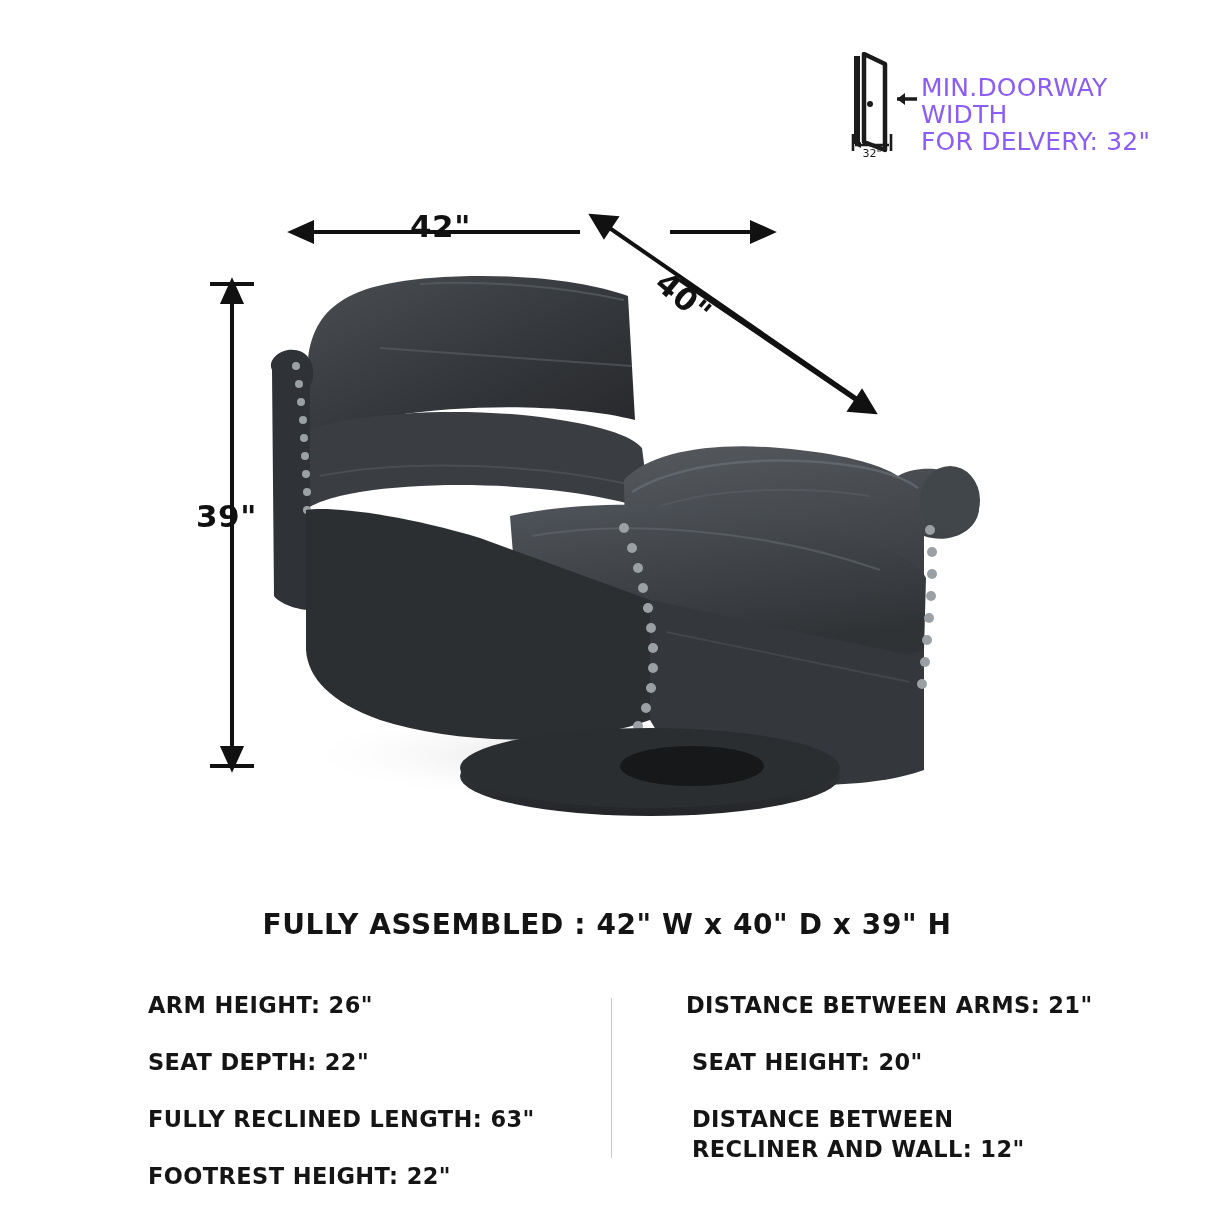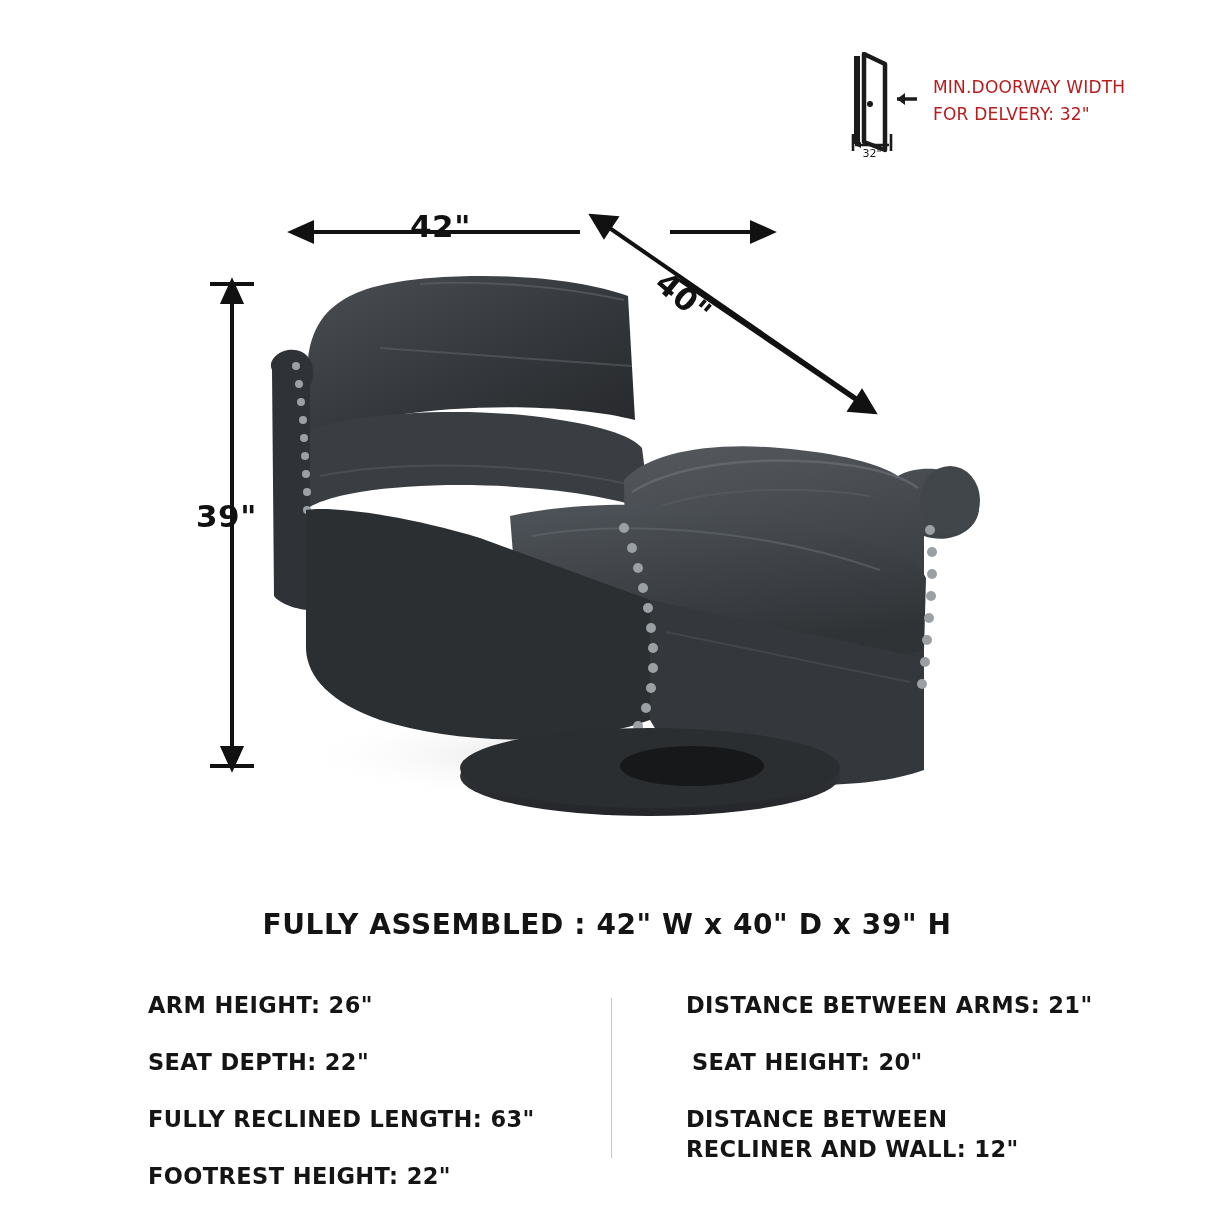--- a/index.html
+++ b/index.html
@@ -26,27 +26,27 @@
   }
   #doorway-icon {
     position: absolute;
     left: 0;
     top: 0;
     width: 80px;
     height: 105px;
   }
   #doorway-text {
     position: absolute;
-    left: 88px;
+    left: 76px;
     top: 22px;
     width: 260px;
-    font-size: 17px;
+    font-size: 25px;
     line-height: 27px;
     letter-spacing: 0.2px;
-    color: #b91c1c;
+    color: #8b5cf6;
   }
   #doorway-text .line2 { display: block; }
 
   
   #chair-area {
     position: absolute;
     left: 180px;
     top: 180px;
     width: 860px;
     height: 660px;
@@ -109,21 +109,21 @@
     font-size: 22.5px;
     font-weight: 700;
     letter-spacing: 0.4px;
     color: #151515;
     line-height: 30px;
   }
   #spec-col-left .spec-item  { margin-bottom: 27px; }
   #spec-col-right .spec-item { margin-bottom: 27px; }
   #spec-col-right .spec-item:nth-child(1) { margin-left: 0px; }
   #spec-col-right .spec-item:nth-child(2) { margin-left: 6px; }
-  #spec-col-right .spec-item:nth-child(3) { }
+  #spec-col-right .spec-item:nth-child(3) { margin-left: 6px; }
   .spec-item .wrap2 { display: block; }
 </style>
 </head>
 <body>
 
 <div id="doorway-callout">
 
   <svg id="doorway-icon" viewBox="0 0 80 105">
 
     <rect x="9" y="4" width="6" height="88" fill="#1b1b1b"></rect>

